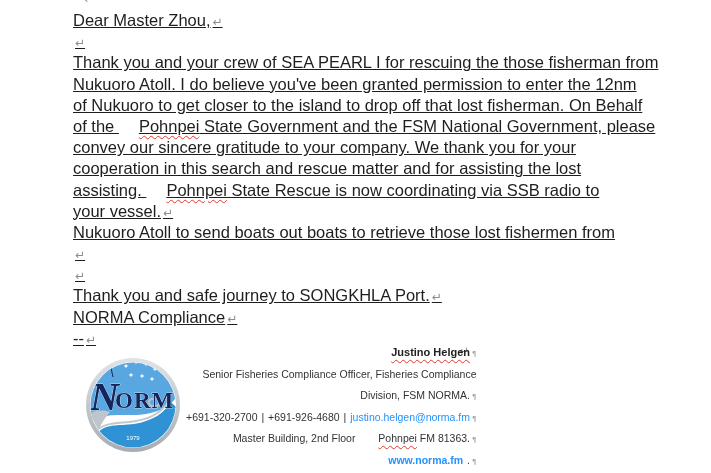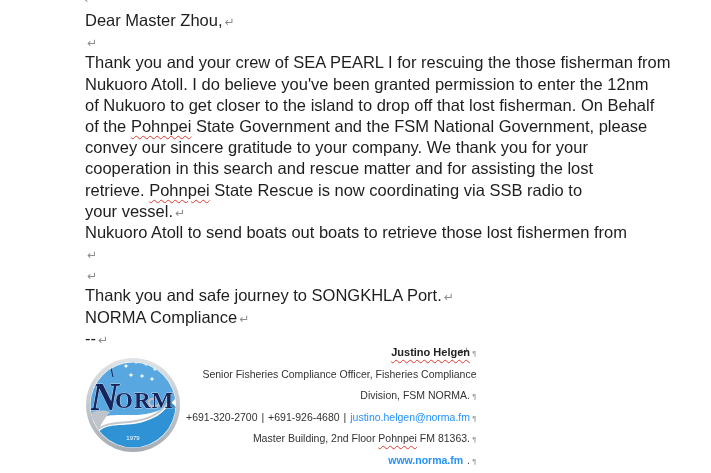--- a/index.html
+++ b/index.html
@@ -2,39 +2,41 @@
 <html style="--link-color: #2492ff;"><head>
 <meta charset="utf-8">
 <style>
   html,body { margin:0; padding:0; background:#fff; }
   .page {
     position:relative; width:711px; height:473px; background:#fff;
     overflow:hidden; font-family:"Liberation Sans", sans-serif;
   }
   
   .body-text {
-    position:absolute; left:85px; top:10px;
+    position:absolute; left:73px; top:10px;
     font-size:16.5px; line-height:21.2px; color:#1e1e1e;
     white-space:nowrap;
+    text-decoration:underline;
   }
   .tline { height:21.2px; }
   .retmark {
     color:#8c8c8c; font-family:"DejaVu Sans", sans-serif;
     font-size:12px; margin-left:2px;
   }
   .top-clip-mark {
     position:absolute; left:84px; top:-8px;
     color:#8c8c8c; font-family:"DejaVu Sans", sans-serif; font-size:12px;
   }
   .spell {
     text-decoration-line:underline;
     text-decoration-style:wavy;
     text-decoration-color:#e0392f;
     text-decoration-thickness:1px;
     text-underline-offset:2.5px;
+    margin-left:20px;
   }
   
   .sig {
     position:absolute; left:186px; top:346px;
     font-size:10.5px; color:#333; white-space:nowrap;
   }
   .sig-row { height:21.5px; line-height:13px;text-align:right; }
   .sig-name { font-weight:bold; font-size:11px; color:#222; }
   .mini {
     color:#9a9a9a; font-size:7px; margin-left:2px;
@@ -61,21 +63,21 @@
 
   <div class="body-text">
       <div class="tline"><span>Dear Master Zhou,</span><span class="retmark">↵</span></div>
       <div class="tline"><span class="retmark">↵</span></div>
       <div class="tline"><span>Thank you and your crew of SEA PEARL I for rescuing the those fisherman from</span></div>
       <div class="tline"><span>Nukuoro Atoll. I do believe you've been granted permission to enter the 12nm</span></div>
       <div class="tline"><span>of Nukuoro to get closer to the island to drop off that lost fisherman. On Behalf</span></div>
       <div class="tline"><span>of the </span><span class="spell">Pohnpei</span><span> State Government and the FSM National Government, please</span></div>
       <div class="tline"><span>convey our sincere gratitude to your company. We thank you for your</span></div>
       <div class="tline"><span>cooperation in this search and rescue matter and for assisting the lost</span></div>
-      <div class="tline"><span>retrieve. </span><span class="spell">Pohnpei</span><span> State Rescue is now coordinating via SSB radio to</span></div>
+      <div class="tline"><span>assisting. </span><span class="spell">Pohnpei</span><span> State Rescue is now coordinating via SSB radio to</span></div>
       <div class="tline"><span>your vessel.</span><span class="retmark">↵</span></div>
       <div class="tline"><span>Nukuoro Atoll to send boats out boats to retrieve those lost fishermen from</span></div>
       <div class="tline"><span class="retmark">↵</span></div>
       <div class="tline"><span class="retmark">↵</span></div>
       <div class="tline"><span>Thank you and safe journey to SONGKHLA Port.</span><span class="retmark">↵</span></div>
       <div class="tline"><span>NORMA Compliance</span><span class="retmark">↵</span></div>
       <div class="tline"><span>--</span><span class="retmark">↵</span></div>
     </div>
 
   <span class="sig-return">↵</span>

